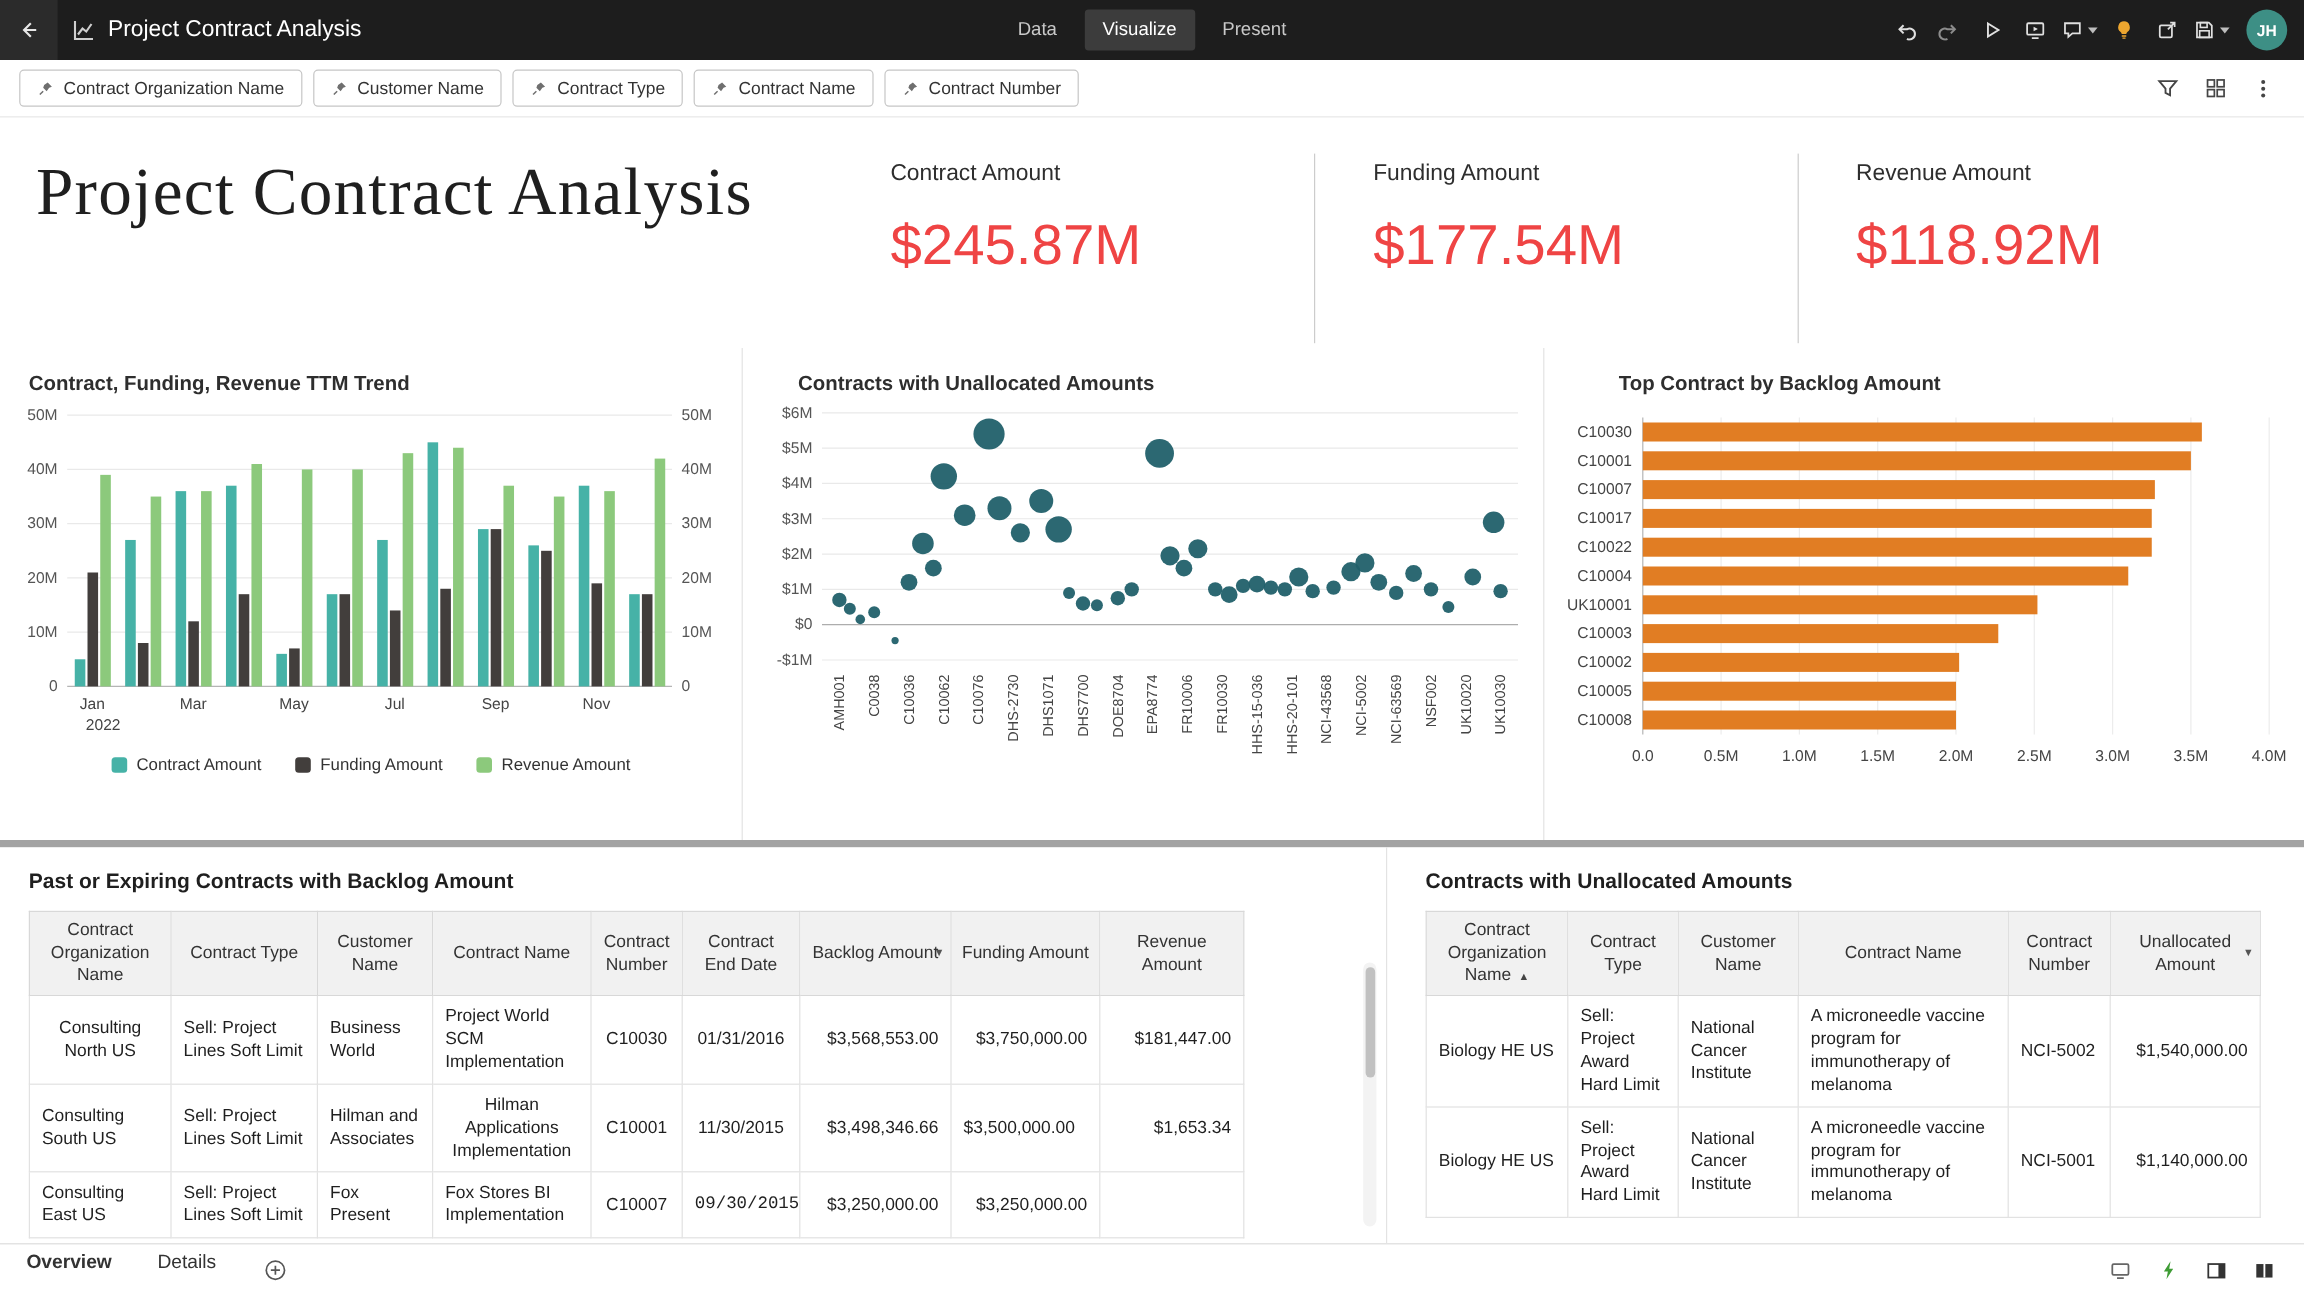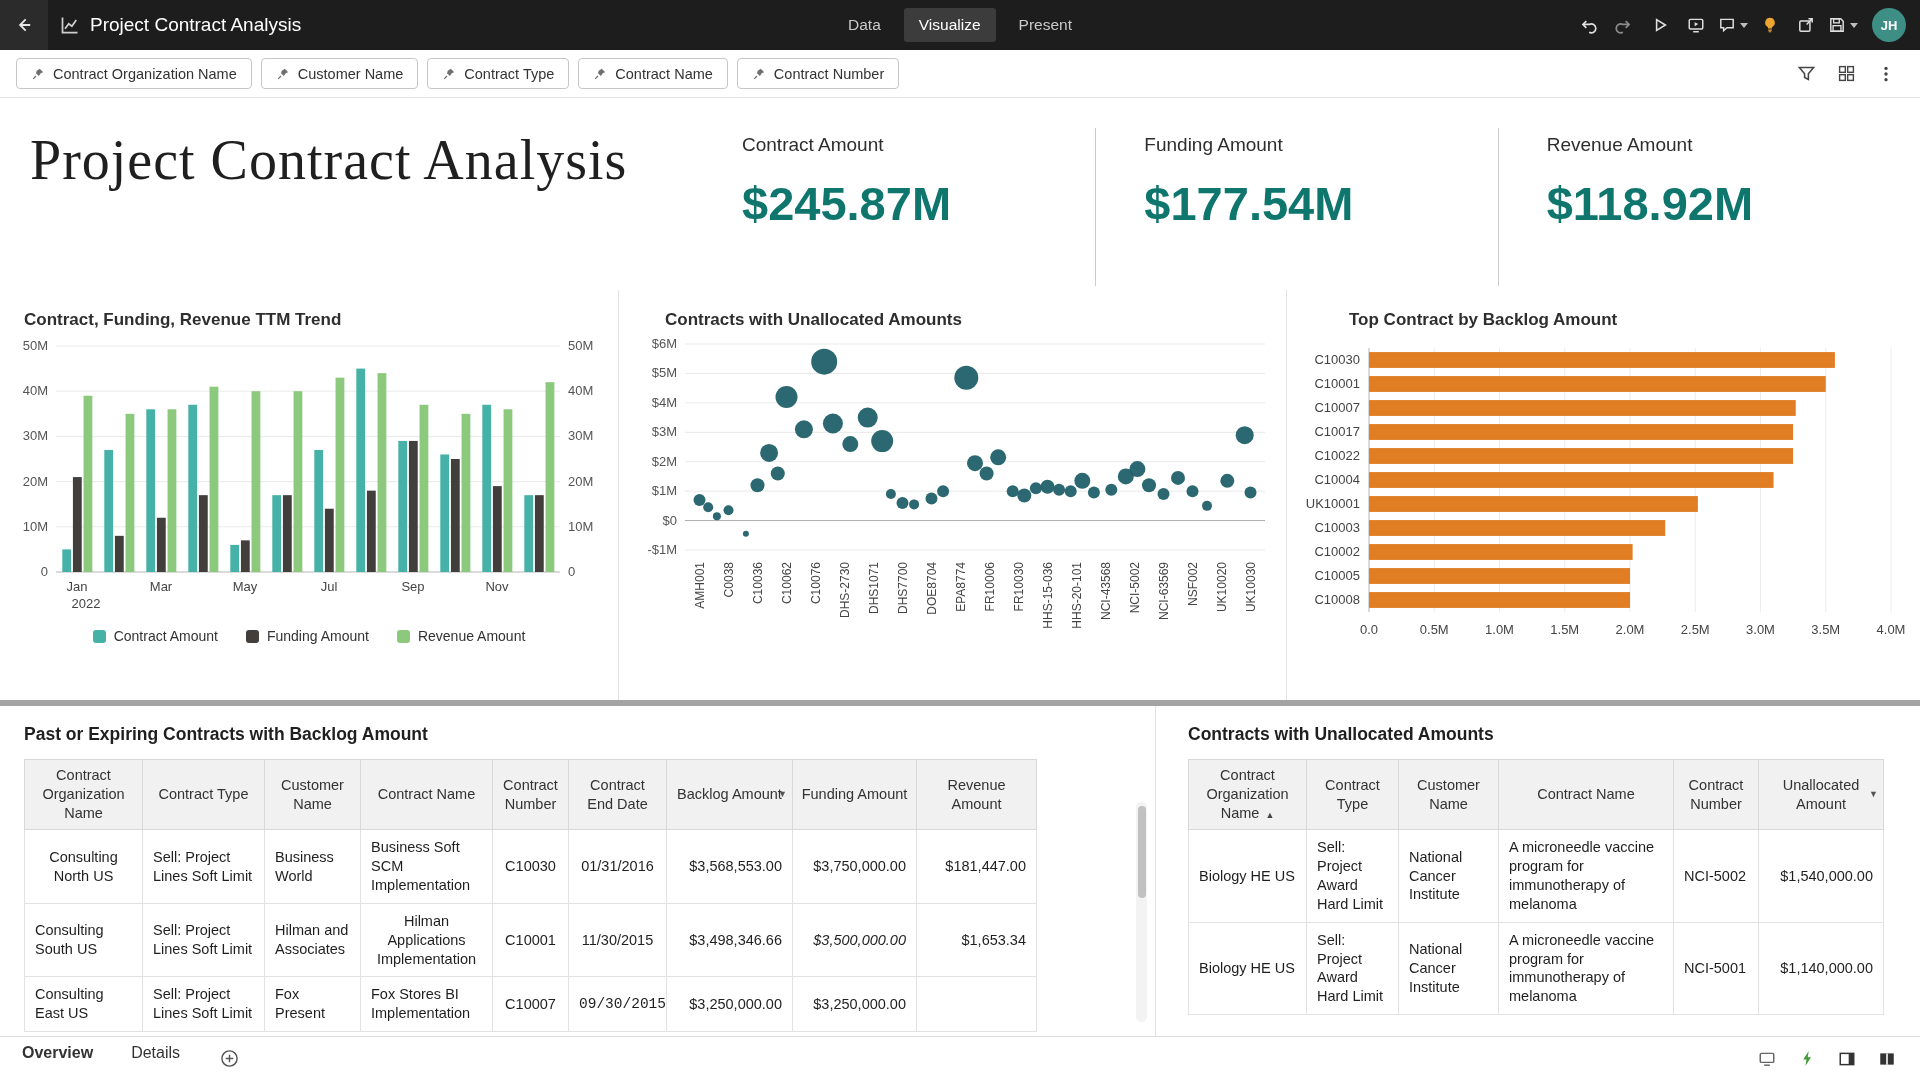--- a/index.html
+++ b/index.html
@@ -23,21 +23,21 @@
 .fb-right{margin-left:auto;display:flex;gap:4px;align-items:center}
 .fb-btn{background:none;border:none;width:36px;height:34px;display:flex;align-items:center;justify-content:center;cursor:pointer}
 
 .canvas{height:938px;overflow:hidden;background:#fff}
 .header-row{display:flex;padding:30px 0 0 30px;height:188px}
 .title-serif{font-family:"Liberation Serif",serif;font-size:56px;font-weight:400;width:712px;color:#1f1f1f;letter-spacing:1px}
 .kpis{display:flex;flex:1;padding-right:20px}
 .kpi{flex:1;padding-top:6px}
 .kpi+.kpi{border-left:1px solid #ccc;padding-left:48px}
 .kpi-label{font-size:19px;color:#2e2e2e;margin-bottom:20px}
-.kpi-value{font-size:47px;font-weight:700;color:#0f766e}
+.kpi-value{font-size:47px;font-weight:400;color:#ef4444}
 .charts-row{display:flex;height:410px;margin-top:4px}
 .panel{padding-top:12px;overflow:hidden}
 .panel1{width:618px}
 .panel2{width:668px;border-left:1px solid #e3e3e3}
 .panel3{flex:1;border-left:1px solid #e3e3e3}
 .chart-title{font-size:17px;font-weight:700;color:#2e2e2e;margin:8px 0 2px 24px}
 .panel2 .chart-title{margin-left:46px}
 .panel3 .chart-title{margin-left:62px}
 .legend{display:flex;justify-content:center;gap:28px;font-size:14px;color:#333;margin-top:0}
 .legend-item{display:flex;align-items:center;gap:8px;cursor:pointer}
@@ -464,36 +464,36 @@
                 <th><span>Backlog Amount</span><span class="thmenu">▼</span></th>
                 <th><span>Funding Amount</span></th>
                 <th><span>Revenue Amount</span></th>
               </tr>
             </thead>
             <tbody>
               <tr>
                 <td style="text-align: center;">Consulting North US</td>
                 <td style="text-align: left;">Sell: Project Lines Soft Limit</td>
                 <td style="text-align: left;">Business World</td>
-                <td style="text-align: left;">Business Soft SCM Implementation</td>
+                <td style="text-align: left;">Project World SCM Implementation</td>
                 <td style="text-align: center;">C10030</td>
                 <td style="text-align: center;">01/31/2016</td>
                 <td style="text-align: right;">$3,568,553.00</td>
                 <td style="text-align: right;">$3,750,000.00</td>
                 <td style="text-align: right;">$181,447.00</td>
               </tr>
               <tr>
                 <td style="text-align: left;">Consulting South US</td>
                 <td style="text-align: left;">Sell: Project Lines Soft Limit</td>
                 <td style="text-align: left;">Hilman and Associates</td>
                 <td style="text-align: center;">Hilman Applications Implementation</td>
                 <td style="text-align: center;">C10001</td>
                 <td style="text-align: center;">11/30/2015</td>
                 <td style="text-align: right;">$3,498,346.66</td>
-                <td style="text-align: right; font-style: italic;">$3,500,000.00</td>
+                <td style="">$3,500,000.00</td>
                 <td style="text-align: right;">$1,653.34</td>
               </tr>
               <tr>
                 <td style="text-align: left;">Consulting East US</td>
                 <td style="text-align: left;">Sell: Project Lines Soft Limit</td>
                 <td style="text-align: left;">Fox Present</td>
                 <td style="text-align: left;">Fox Stores BI Implementation</td>
                 <td style="text-align: center;">C10007</td>
                 <td style="text-align: center; font-family: Liberation Mono, monospace;">09/30/2015</td>
                 <td style="text-align: right;">$3,250,000.00</td>

